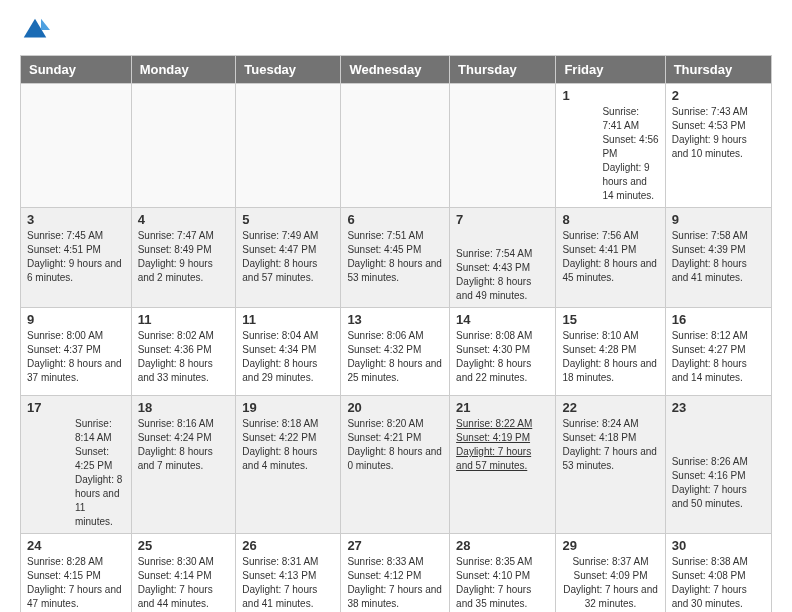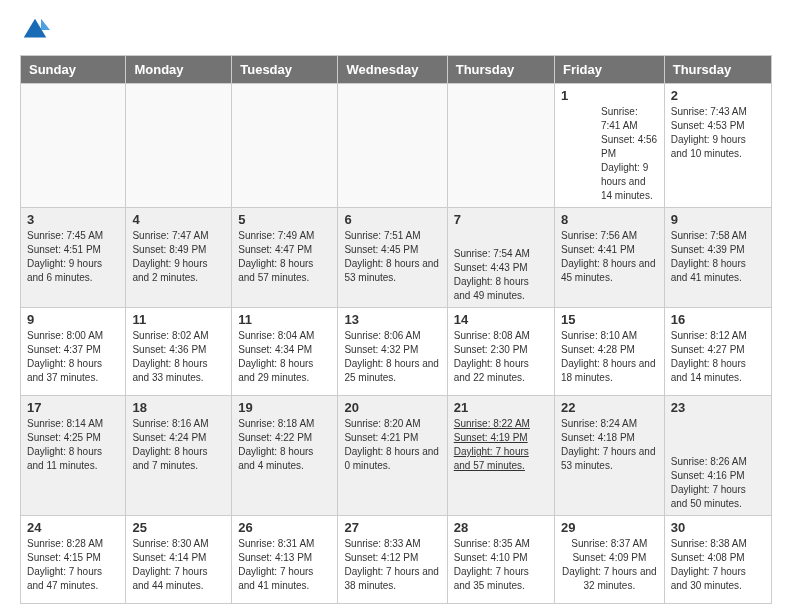--- a/index.html
+++ b/index.html
@@ -148,40 +148,40 @@
           </td>
           <td class="">
             <span class="day-num">13</span>
             <div class="day-detail" style="white-space: pre-line;">Sunrise: 8:06 AM
 Sunset: 4:32 PM
 Daylight: 8 hours and 25 minutes.</div>
           </td>
           <td class="">
             <span class="day-num">14</span>
             <div class="day-detail" style="white-space: pre-line;">Sunrise: 8:08 AM
-Sunset: 2:30 PM
+Sunset: 4:30 PM
 Daylight: 8 hours and 22 minutes.</div>
           </td>
           <td class="">
             <span class="day-num">15</span>
             <div class="day-detail" style="white-space: pre-line;">Sunrise: 8:10 AM
 Sunset: 4:28 PM
 Daylight: 8 hours and 18 minutes.</div>
           </td>
           <td class="">
             <span class="day-num">16</span>
             <div class="day-detail" style="white-space: pre-line;">Sunrise: 8:12 AM
 Sunset: 4:27 PM
 Daylight: 8 hours and 14 minutes.</div>
           </td>
         </tr>
         <tr class="week-row">
           <td class="shaded">
             <span class="day-num">17</span>
-            <div class="day-detail" style="white-space: pre-line;">Sunrise: 8:14 AM
+            <div class="day-detail" style="white-space: pre-line; margin-left: 48px;">Sunrise: 8:14 AM
 Sunset: 4:25 PM
 Daylight: 8 hours and 11 minutes.</div>
           </td>
           <td class="shaded">
             <span class="day-num">18</span>
             <div class="day-detail" style="white-space: pre-line;">Sunrise: 8:16 AM
 Sunset: 4:24 PM
 Daylight: 8 hours and 7 minutes.</div>
           </td>
           <td class="shaded">

